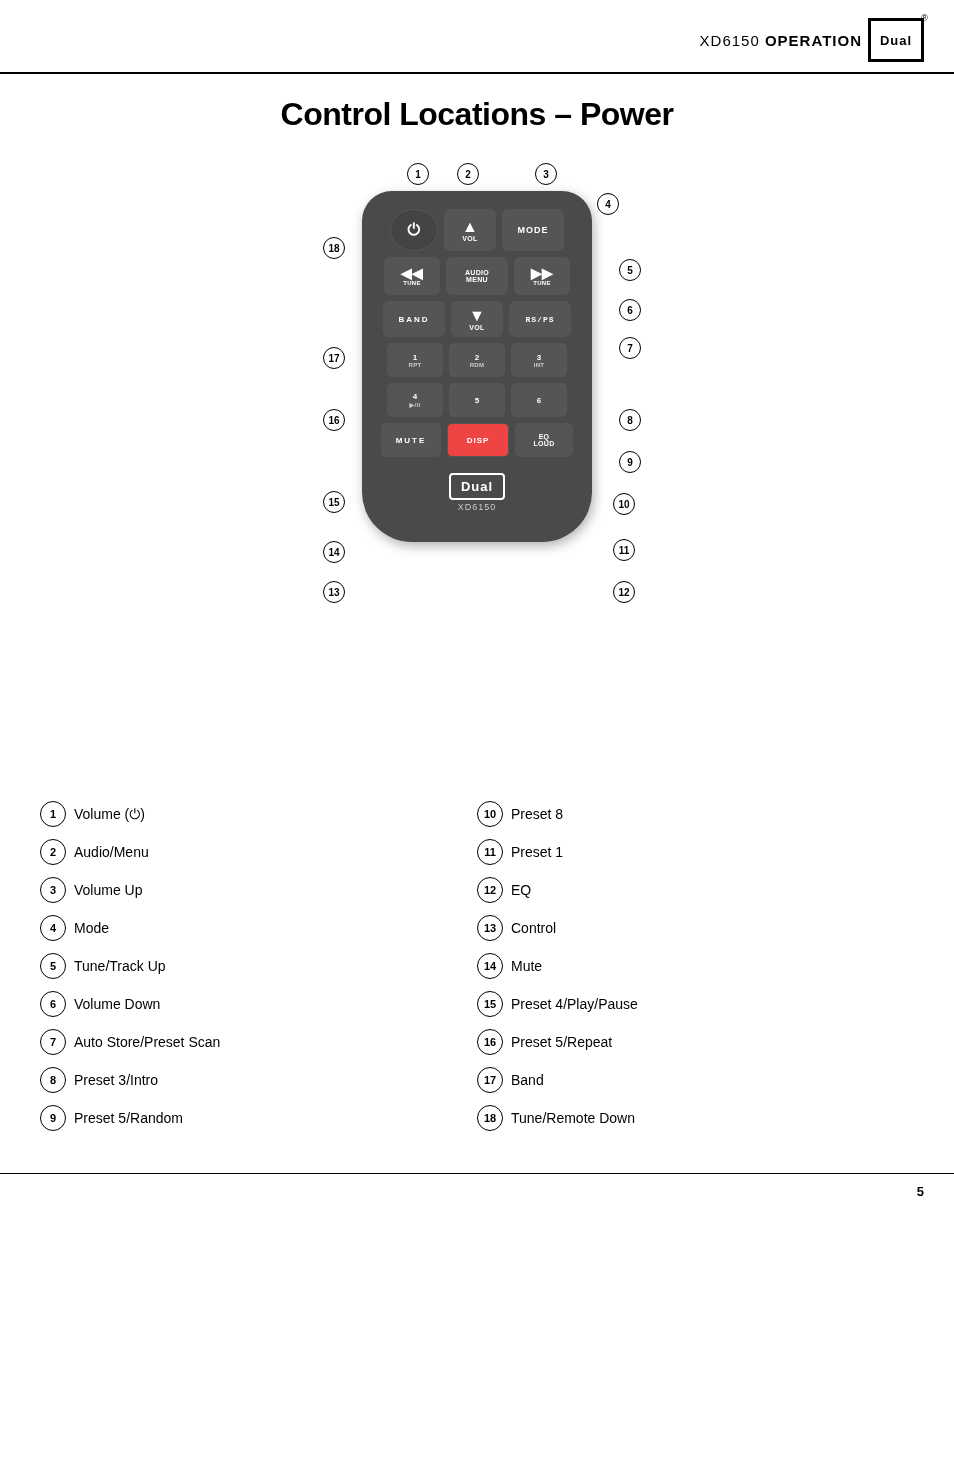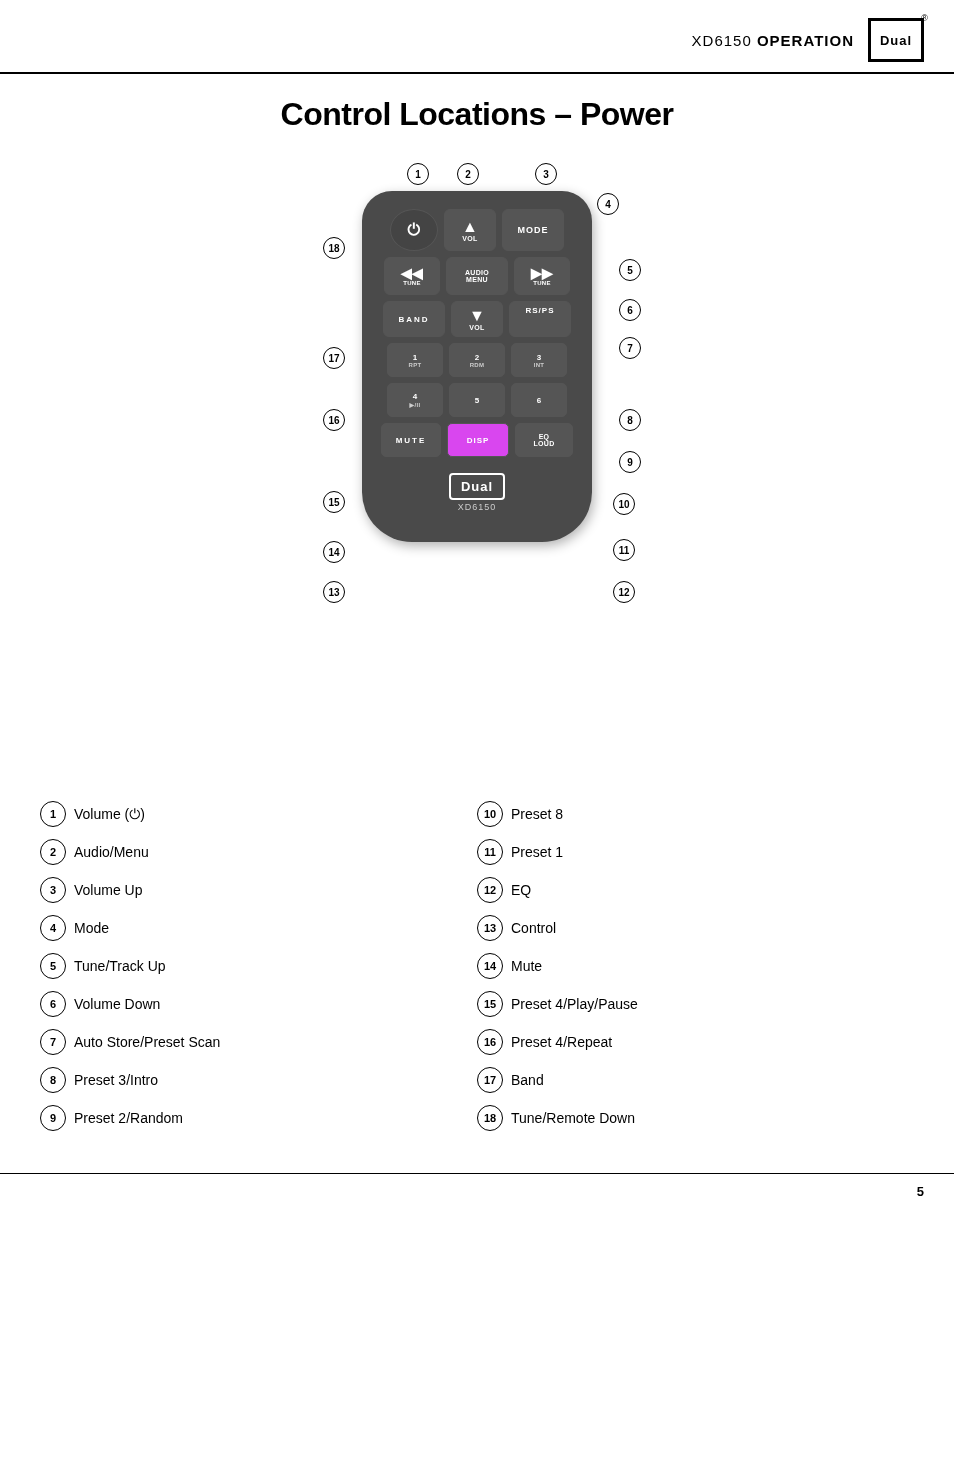--- a/index.html
+++ b/index.html
@@ -15,21 +15,21 @@
     .header {
       display: flex;
       justify-content: flex-end;
       align-items: center;
       padding: 18px 30px 10px 30px;
       border-bottom: 2px solid #000;
     }
     .header-title {
       font-size: 15px;
       letter-spacing: 1px;
-      margin-right: 14px;
+      margin-right: 6px;
     }
     .header-title span.model {
       font-weight: normal;
     }
     .header-title span.op {
       font-weight: bold;
     }
     .dual-logo {
       width: 56px;
       height: 44px;
@@ -226,25 +226,27 @@
     }
     .btn-vol-down .arrow { font-size: 16px; line-height: 1; color: #fff; }
     .btn-vol-down .label { font-size: 7px; font-weight: bold; color: #fff; }
 
     .btn-rsps {
       width: 62px;
       height: 36px;
       background: #555;
       border-radius: 6px;
       display: flex;
+      align-items: center;
       justify-content: center;
       font-size: 8px;
       font-weight: bold;
       color: #fff;
       letter-spacing: 1px;
+      font-family: Liberation Mono, monospace;
     }
 
     .btn-small {
       width: 56px;
       height: 34px;
       background: #555;
       border-radius: 5px;
       display: flex;
       flex-direction: column;
       align-items: center;
@@ -263,21 +265,21 @@
       justify-content: center;
       font-size: 8px;
       font-weight: bold;
       color: #fff;
       letter-spacing: 2px;
     }
 
     .btn-disp {
       width: 62px;
       height: 34px;
-      background: #d946ef;
+      background: #ef4444;
       border-radius: 5px;
       display: flex;
       align-items: center;
       justify-content: center;
       font-size: 8px;
       font-weight: bold;
       color: #fff;
       letter-spacing: 1px;
     }
 
@@ -580,21 +582,21 @@
       <div class="legend-item">
         <div class="legend-num">7</div>
         <span class="legend-text">Auto Store/Preset Scan</span>
       </div>
       <div class="legend-item">
         <div class="legend-num">8</div>
         <span class="legend-text">Preset 3/Intro</span>
       </div>
       <div class="legend-item">
         <div class="legend-num">9</div>
-        <span class="legend-text">Preset 2/Random</span>
+        <span class="legend-text">Preset 5/Random</span>
       </div>
     </div>
   <div class="legend-col" id="legend-right">
       <div class="legend-item">
         <div class="legend-num">10</div>
         <span class="legend-text">Preset 8</span>
       </div>
       <div class="legend-item">
         <div class="legend-num">11</div>
         <span class="legend-text">Preset 1</span>
@@ -610,21 +612,21 @@
       <div class="legend-item">
         <div class="legend-num">14</div>
         <span class="legend-text">Mute</span>
       </div>
       <div class="legend-item">
         <div class="legend-num">15</div>
         <span class="legend-text">Preset 4/Play/Pause</span>
       </div>
       <div class="legend-item">
         <div class="legend-num">16</div>
-        <span class="legend-text">Preset 4/Repeat</span>
+        <span class="legend-text">Preset 5/Repeat</span>
       </div>
       <div class="legend-item">
         <div class="legend-num">17</div>
         <span class="legend-text">Band</span>
       </div>
       <div class="legend-item">
         <div class="legend-num">18</div>
         <span class="legend-text">Tune/Remote Down</span>
       </div>
     </div>

